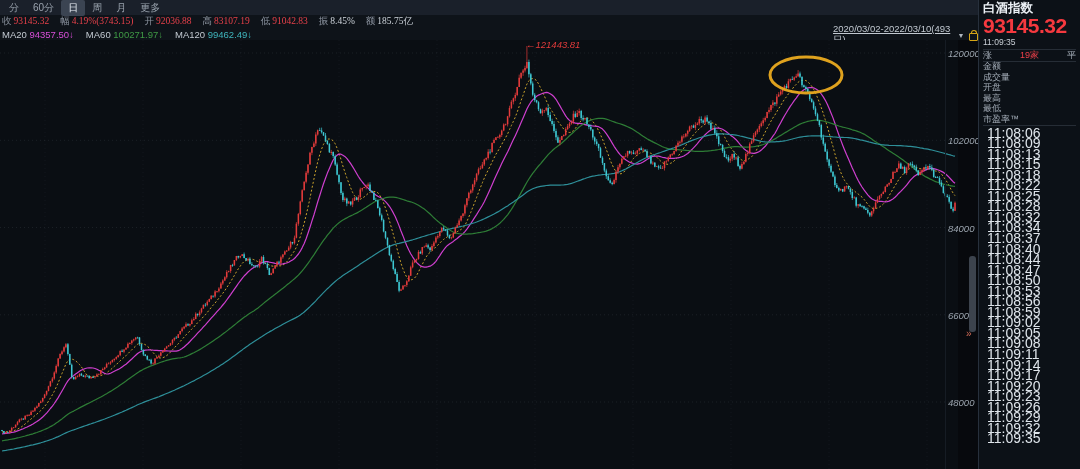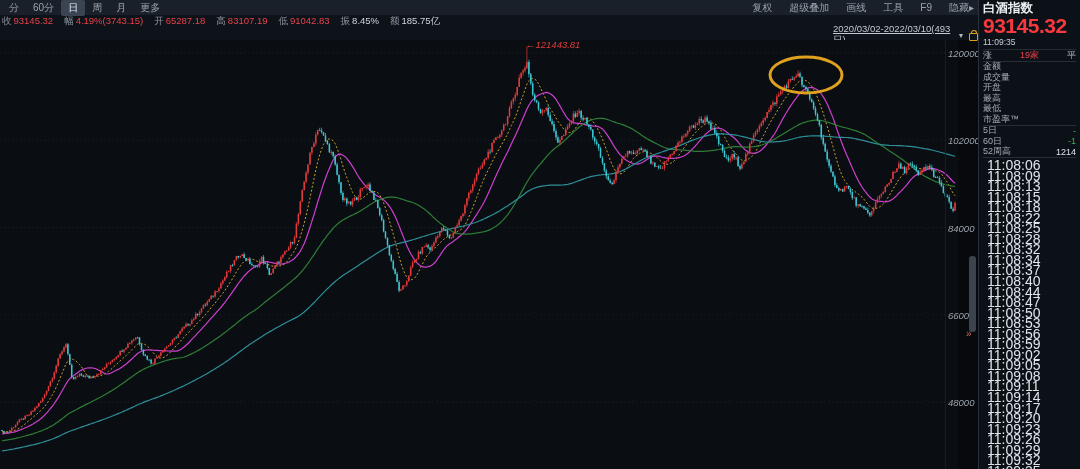--- a/index.html
+++ b/index.html
@@ -6,21 +6,21 @@
   body{width:1080px;height:469px;position:relative;overflow:hidden;
        font-family:"Liberation Sans","DejaVu Sans",sans-serif;
        -webkit-font-smoothing:antialiased;}
   
   .topbar{position:absolute;left:0;top:0;width:978px;height:40px;background:#0e1319;}
   .tabs-row{height:15px;background:#1a202a;display:flex;align-items:center;padding:0 4px 0 2px;}
   .tab{font-size:10px;color:#9aa3ae;padding:1px 7px;cursor:default;white-space:nowrap;}
   .tab.active{background:#3b4452;color:#e9eef4;border-radius:2px;}
   .tb-right{margin-left:auto;display:flex;gap:17px;align-items:center;}
   .tb-item{font-size:10px;color:#99a2ad;white-space:nowrap;}
-  .quote-row{height:13px;display:flex;align-items:center;gap:11px;padding-left:2px;font-size:9.5px;white-space:nowrap;}
+  .quote-row{height:13px;display:flex;align-items:center;gap:11px;padding-left:2px;font-size:9.5px;white-space:nowrap;font-family:Liberation Serif, serif;}
   .q-label{color:#8d95a1;}
   .q-val{margin-left:2px;}
   .val-red{color:#e8414a;} .val-white{color:#cfd5dc;}
   .ma-row{height:12px;display:flex;align-items:center;gap:12px;padding-left:2px;font-size:9.5px;white-space:nowrap;}
   .ma-label{color:#c3cad2;}
   .date-range{position:absolute;top:23px;left:833px;display:flex;align-items:center;font-size:9.5px;color:#c2c9d1;}
   .date-range .dr-text{text-decoration:underline;}
   .caret{font-size:7px;color:#aeb6bf;margin-left:3px;}
   .lock{width:8px;height:6px;border:1px solid #d6a516;border-radius:1px;margin-left:4px;position:relative;margin-top:3px;}
   .lock:before{content:"";position:absolute;left:1px;top:-4px;width:4px;height:3px;border:1px solid #d6a516;border-bottom:none;border-radius:3px 3px 0 0;}
@@ -51,37 +51,34 @@
 <div class="topbar">
   <div class="tabs-row">
     <div id="tabs" style="display:flex;align-items:center;">
         <div class="tab">分</div>
         <div class="tab">60分</div>
         <div class="tab active">日</div>
         <div class="tab">周</div>
         <div class="tab">月</div>
         <div class="tab">更多</div>
       </div>
-    <div class="tb-right" id="tbRight">
-        <div class="tb-item">复权</div>
-        <div class="tb-item">超级叠加</div>
-        <div class="tb-item">画线</div>
-        <div class="tb-item">工具</div>
-        <div class="tb-item">F9</div>
-        <div class="tb-item">隐藏▸</div>
-      </div>
   </div>
   <div class="quote-row" id="quoteRow">
       <span><span class="q-label">收</span><span class="q-val val-red">93145.32</span></span>
       <span><span class="q-label">幅</span><span class="q-val val-red">4.19%(3743.15)</span></span>
-      <span><span class="q-label">开</span><span class="q-val val-red">65287.18</span></span>
+      <span><span class="q-label">开</span><span class="q-val val-red">92036.88</span></span>
       <span><span class="q-label">高</span><span class="q-val val-red">83107.19</span></span>
       <span><span class="q-label">低</span><span class="q-val val-red">91042.83</span></span>
       <span><span class="q-label">振</span><span class="q-val val-white">8.45%</span></span>
       <span><span class="q-label">额</span><span class="q-val val-white">185.75亿</span></span>
+    </div>
+  <div class="ma-row" id="maRow">
+      <span><span class="ma-label">MA20 </span><span style="color: rgb(216, 79, 216);">94357.50↓</span></span>
+      <span><span class="ma-label">MA60 </span><span style="color: rgb(63, 154, 69);">100271.97↓</span></span>
+      <span><span class="ma-label">MA120 </span><span style="color: rgb(63, 181, 189);">99462.49↓</span></span>
     </div>
   <div class="date-range">
     <span class="dr-text">2020/03/02-2022/03/10(493日)</span>
     <span class="caret">▼</span>
     <span class="lock"></span>
   </div>
 </div>
 
 <div class="chart-wrap">
   <svg id="chart" width="958" height="429" viewBox="0 0 958 429">
@@ -141,34 +138,20 @@
       </div>
       <div class="p-row">
         <span class="lbl">最低</span>
         <span class="val" style="color: rgb(221, 227, 234);"></span>
       </div>
       <div class="p-row">
         <span class="lbl">市盈率™</span>
         <span class="val" style="color: rgb(221, 227, 234);"></span>
       </div>
     </div>
-  <div class="p-sec" id="rangeSec">
-      <div class="p-row">
-        <span class="lbl">5日</span>
-        <span class="val" style="color: rgb(60, 174, 78);">-</span>
-      </div>
-      <div class="p-row">
-        <span class="lbl">60日</span>
-        <span class="val" style="color: rgb(60, 174, 78);">-1</span>
-      </div>
-      <div class="p-row">
-        <span class="lbl">52周高</span>
-        <span class="val" style="color: rgb(221, 227, 234);">1214</span>
-      </div>
-    </div>
   <div class="p-times" id="tsList">
       <div class="p-ts">11:08:06</div>
       <div class="p-ts">11:08:09</div>
       <div class="p-ts">11:08:13</div>
       <div class="p-ts">11:08:15</div>
       <div class="p-ts">11:08:18</div>
       <div class="p-ts">11:08:22</div>
       <div class="p-ts">11:08:25</div>
       <div class="p-ts">11:08:28</div>
       <div class="p-ts">11:08:32</div>

